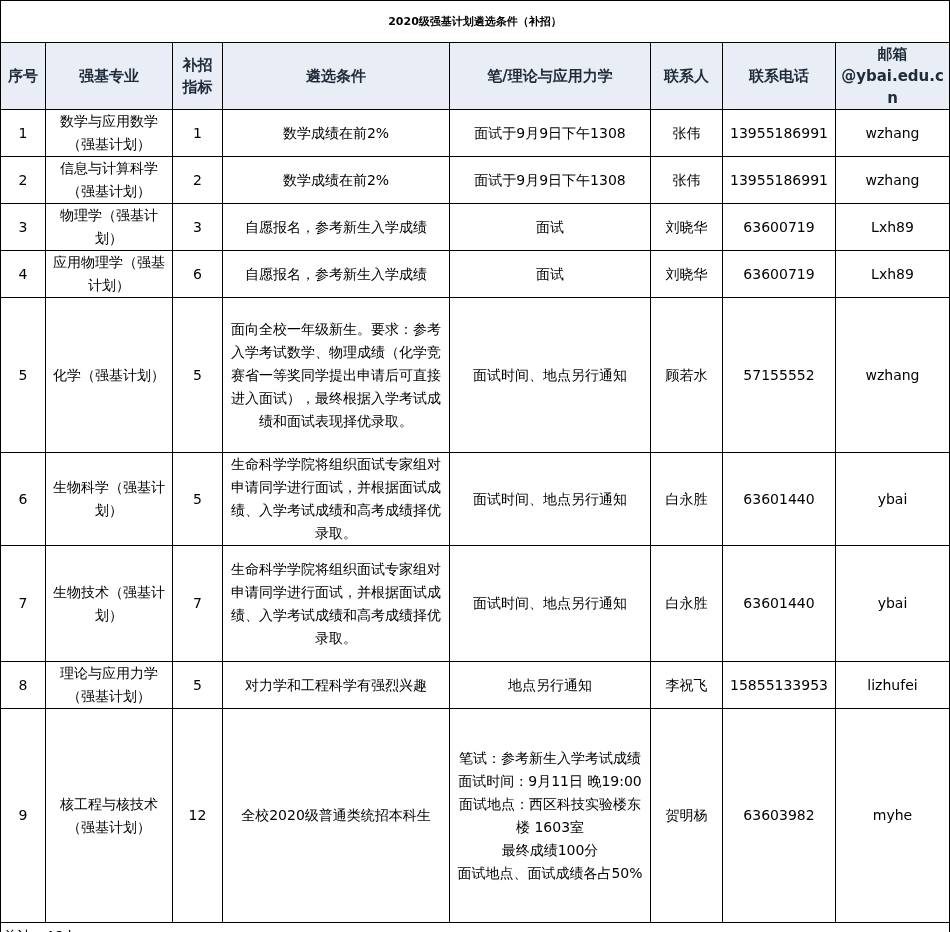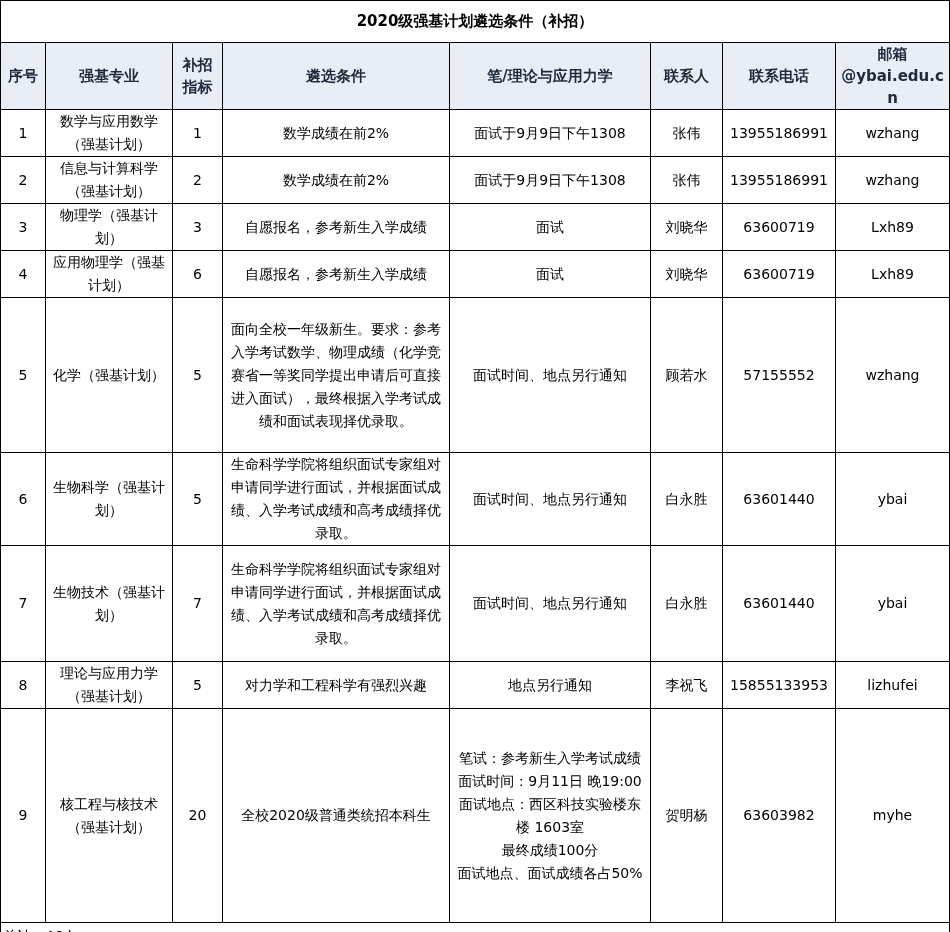--- a/index.html
+++ b/index.html
@@ -1,19 +1,19 @@
 <!DOCTYPE html>
 <html><head>
 <meta charset="utf-8">
 <style>
   html, body { margin: 0; padding: 0; background: #ffffff; }
   body { width: 950px; height: 932px; overflow: hidden; font-family: "DejaVu Sans", "Liberation Sans", sans-serif; color: #000; }
   table { border-collapse: collapse; table-layout: fixed; width: 949px; position: absolute; left: 0; top: 0; }
   td, th { border: 1px solid #000; text-align: center; vertical-align: middle; font-size: 14px; line-height: 23px; padding: 0 4px; font-weight: normal; word-break: break-all; }
-  .title-cell { height: 41px; font-weight: bold; font-size: 15px; background: #fff; }
+  .title-cell { height: 41px; font-weight: bold; font-size: 11px; background: #fff; }
   .hdr th { background: #e9eef6; font-weight: bold; font-size: 15px; height: 52px; color: #1f2a3a; line-height: 22px; }
   .total-cell { text-align: left; height: 26px; padding-left: 2px; }
   .lines span { display: block; }
 </style>
 </head>
 <body>
 
 <table>
   <colgroup>
     <col style="width:45px">
@@ -122,21 +122,21 @@
     <td>5</td>
     <td>对力学和工程科学有强烈兴趣</td>
     <td>地点另行通知</td>
     <td>李祝飞</td>
     <td>15855133953</td>
     <td>lizhufei</td>
   </tr>
   <tr style="height:214px">
     <td>9</td>
     <td>核工程与核技术（强基计划）</td>
-    <td>20</td>
+    <td>12</td>
     <td>全校2020级普通类统招本科生</td>
     <td class="lines">
       <span>笔试：参考新生入学考试成绩</span>
       <span>面试时间：9月11日 晚19:00</span>
       <span>面试地点：西区科技实验楼东楼 1603室</span>
       <span>最终成绩100分</span>
       <span>面试地点、面试成绩各占50%</span>
     </td>
     <td>贺明杨</td>
     <td>63603982</td>

